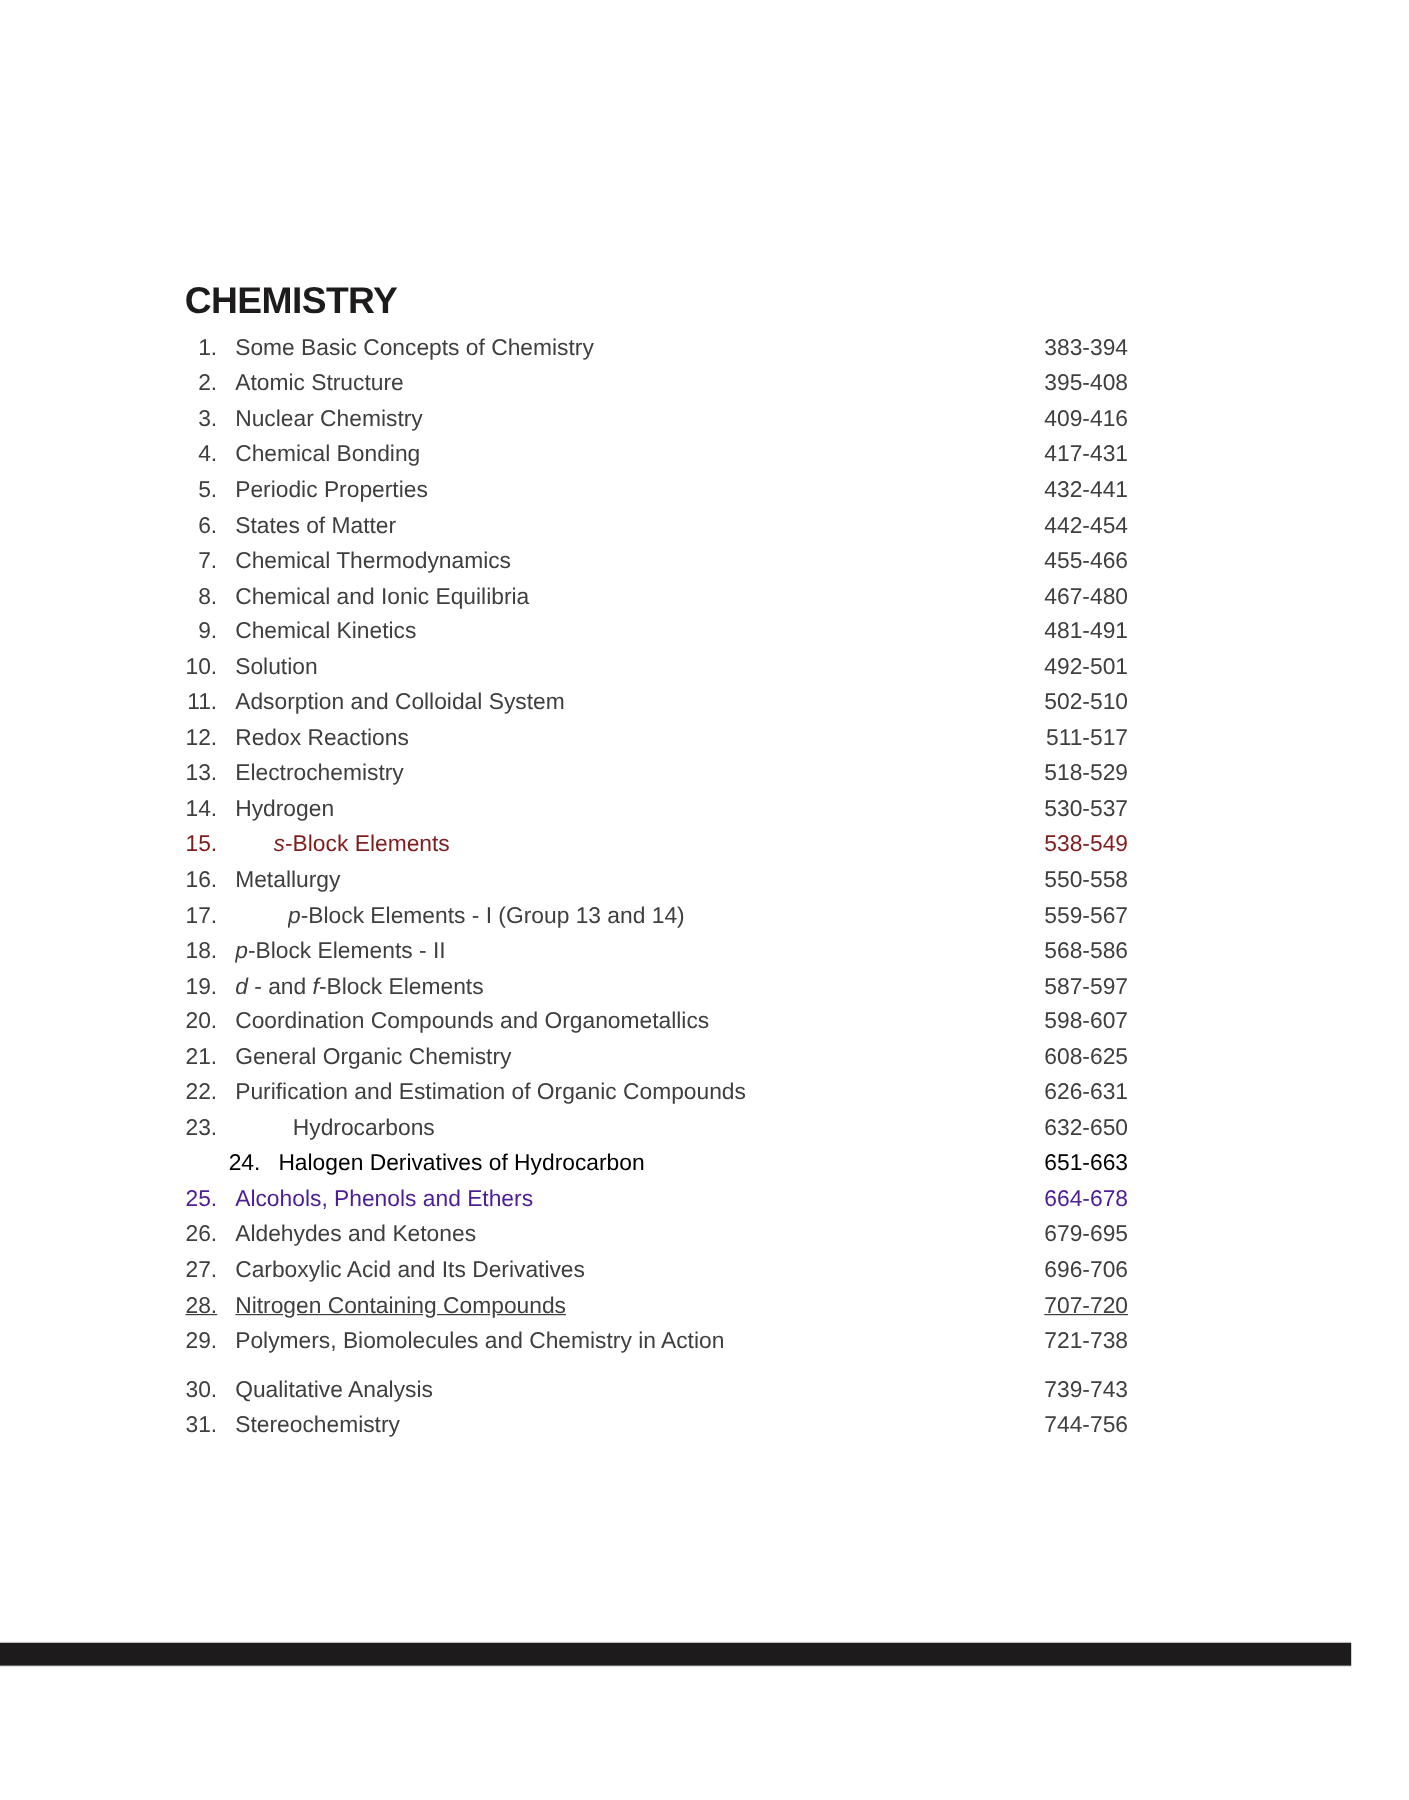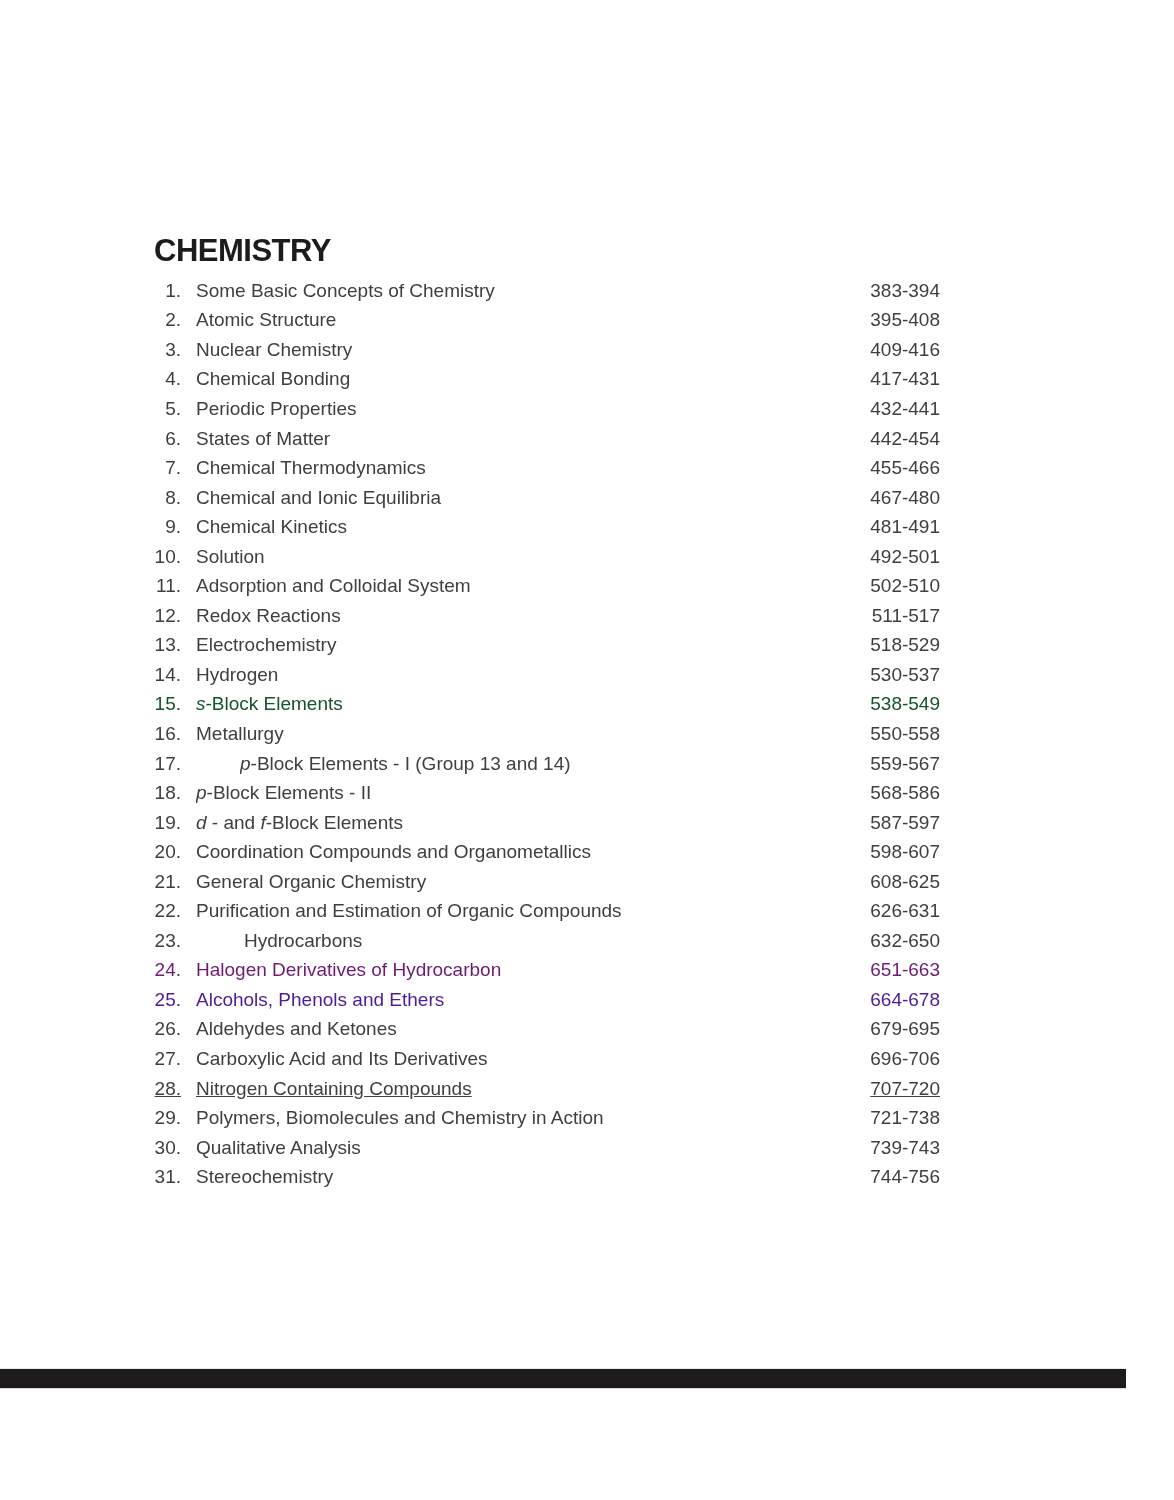--- a/index.html
+++ b/index.html
@@ -135,21 +135,21 @@
       <div class="row" style="color: rgb(63, 62, 64);">
         <span class="no">13.</span>
         <span class="title"><span>Electrochemistry</span></span>
         <span class="pages">518-529</span>
       </div>
       <div class="row" style="color: rgb(63, 62, 64);">
         <span class="no">14.</span>
         <span class="title"><span>Hydrogen</span></span>
         <span class="pages">530-537</span>
       </div>
-      <div class="row" style="color: #14532d;">
+      <div class="row" style="color: #7f1d1d; gap: 32px;">
         <span class="no">15.</span>
         <span class="title"><span class="it">s</span><span>-Block Elements</span></span>
         <span class="pages">538-549</span>
       </div>
       <div class="row" style="color: rgb(63, 62, 64);">
         <span class="no">16.</span>
         <span class="title"><span>Metallurgy</span></span>
         <span class="pages">550-558</span>
       </div>
       <div class="row" style="color: rgb(63, 62, 64); gap: 44px;">
@@ -180,21 +180,21 @@
       <div class="row" style="color: rgb(63, 62, 64);">
         <span class="no">22.</span>
         <span class="title"><span>Purification and Estimation of Organic Compounds</span></span>
         <span class="pages">626-631</span>
       </div>
       <div class="row" style="color: rgb(63, 62, 64); gap: 48px;">
         <span class="no">23.</span>
         <span class="title"><span>Hydrocarbons</span></span>
         <span class="pages">632-650</span>
       </div>
-      <div class="row" style="color: #701a75;">
+      <div class="row" style="color: #000000; margin-left: 36px;">
         <span class="no">24.</span>
         <span class="title"><span>Halogen Derivatives of Hydrocarbon</span></span>
         <span class="pages">651-663</span>
       </div>
       <div class="row" style="color: #4c1d95;">
         <span class="no">25.</span>
         <span class="title"><span>Alcohols, Phenols and Ethers</span></span>
         <span class="pages">664-678</span>
       </div>
       <div class="row" style="color: rgb(63, 62, 64);">
@@ -210,21 +210,21 @@
       <div class="row" style="color: rgb(63, 62, 64); text-decoration: underline;">
         <span class="no">28.</span>
         <span class="title"><span>Nitrogen Containing Compounds</span></span>
         <span class="pages">707-720</span>
       </div>
       <div class="row" style="color: rgb(63, 62, 64);">
         <span class="no">29.</span>
         <span class="title"><span>Polymers, Biomolecules and Chemistry in Action</span></span>
         <span class="pages">721-738</span>
       </div>
-      <div class="row" style="color: rgb(63, 62, 64);">
+      <div class="row" style="color: rgb(63, 62, 64); margin-top: 11px;">
         <span class="no">30.</span>
         <span class="title"><span>Qualitative Analysis</span></span>
         <span class="pages">739-743</span>
       </div>
       <div class="row" style="color: rgb(63, 62, 64);">
         <span class="no">31.</span>
         <span class="title"><span>Stereochemistry</span></span>
         <span class="pages">744-756</span>
       </div>
     </div>

